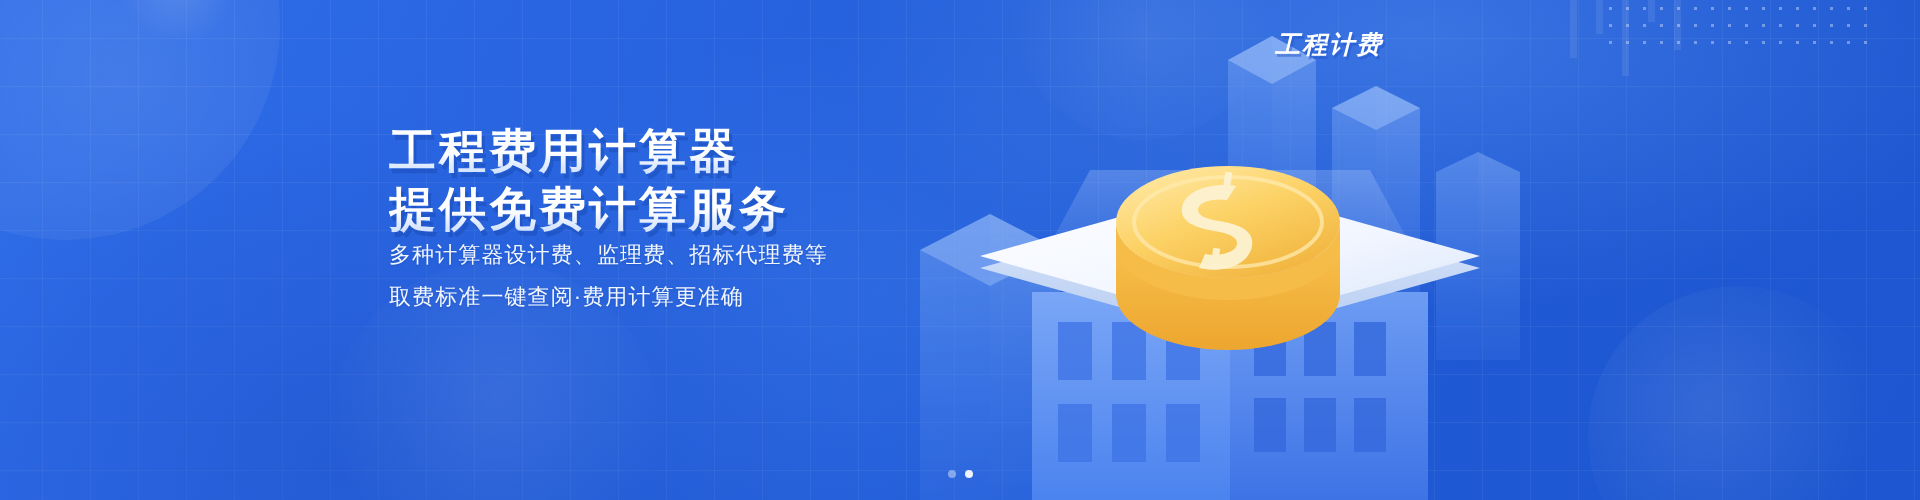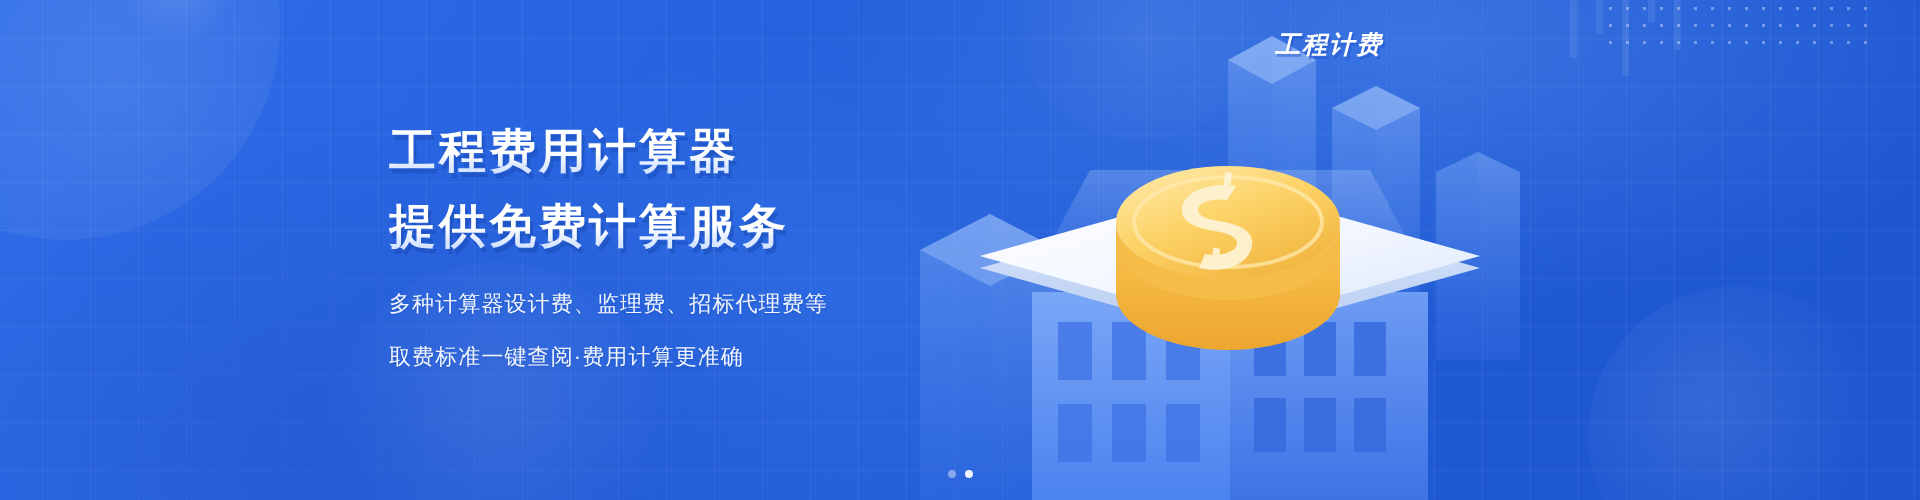--- a/index.html
+++ b/index.html
@@ -61,24 +61,23 @@
     font-size:47px;
     line-height:54px;
     letter-spacing:3px;
     color:#ffffff;
     background:linear-gradient(180deg,#ffffff 0%,#ffffff 52%,#dfeaff 78%,#c9dcff 100%);
     -webkit-background-clip:text; background-clip:text;
     -webkit-text-fill-color:transparent;
     filter:drop-shadow(3px 5px 0 rgba(22,70,175,0.45));
     white-space:nowrap;
   }
-  .headline + .headline { margin-top:21px; }
+  .headline + .headline { margin-top:4px; }
 
   .sub {
-    margin-top:32px;
     font-size:22px;
     line-height:38px;
     letter-spacing:1.1px;
     color:#f2f7ff;
     white-space:nowrap;
     text-shadow:0 1px 2px rgba(18,60,160,0.35);
   }
 
   
   .art { position:absolute; left:880px; top:0; width:700px; height:480px; }
@@ -121,21 +120,21 @@
     <i style="left:26px;height:46px;"></i>
     <i style="left:52px;height:88px;"></i>
     <i style="left:78px;height:34px;"></i>
     <i style="left:104px;height:62px;"></i>
   </div>
 
   <div class="copy">
     <div class="headline">工程费用计算器</div>
     <div class="headline">提供免费计算服务</div>
     <div class="sub">多种计算器设计费、监理费、招标代理费等</div>
-    <div class="sub" style="margin-top:15px">取费标准一键查阅·费用计算更准确</div>
+    <div class="sub" style="margin-top:4px">取费标准一键查阅·费用计算更准确</div>
   </div>
 
   <div class="art">
     <svg width="700" height="500" viewBox="0 0 700 500">
       <defs>
         <linearGradient id="gTallA" x1="0" y1="0" x2="0" y2="1">
           <stop offset="0%" stop-color="#7ba8f5" stop-opacity=".55"></stop>
           <stop offset="100%" stop-color="#3f78ea" stop-opacity=".30"></stop>
         </linearGradient>
         <linearGradient id="gTallB" x1="0" y1="0" x2="0" y2="1">

